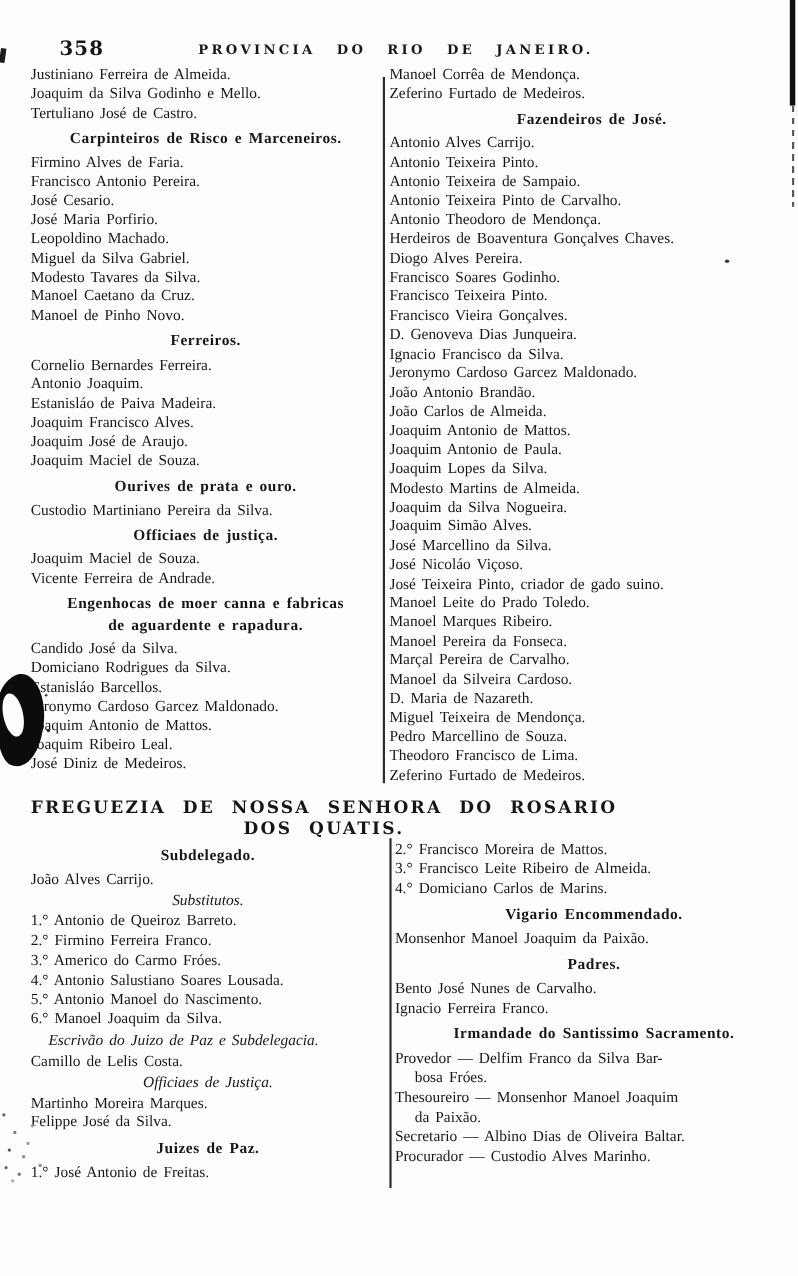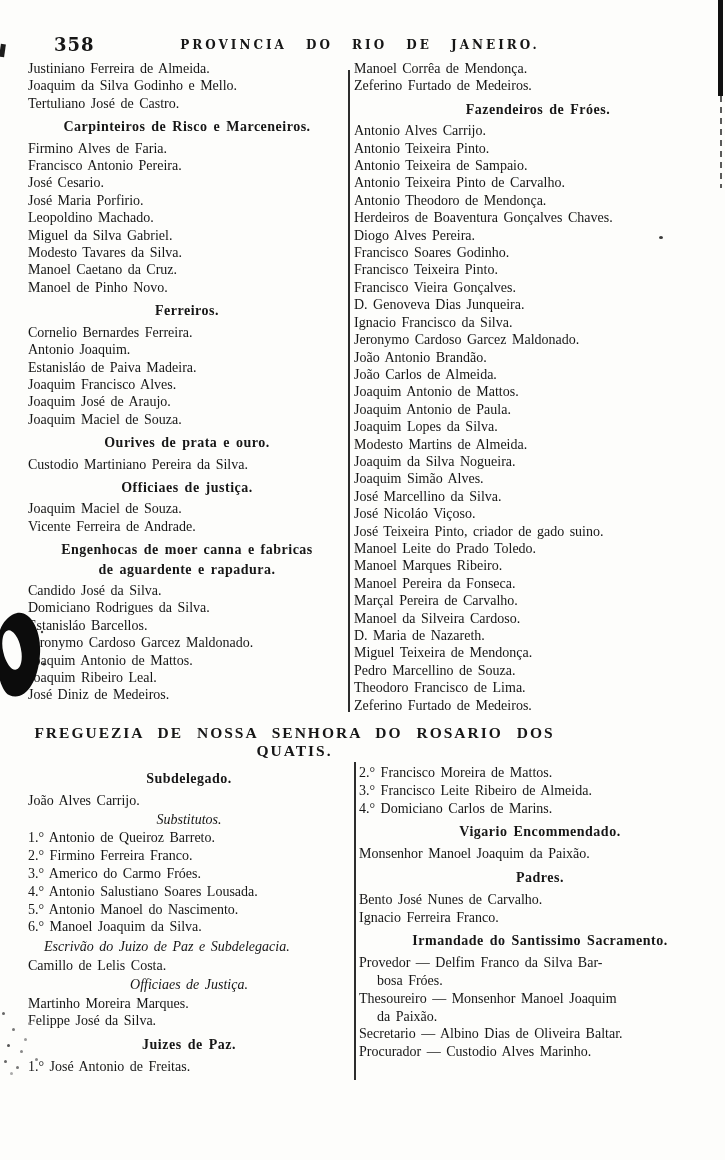--- a/index.html
+++ b/index.html
@@ -25,21 +25,21 @@
   #top-left{left:28px;top:60px;width:318px;}
   #top-right{left:354px;top:60px;width:368px;}
   #bottom-left{left:28px;top:764px;width:322px;}
   #bottom-right{left:359px;top:764px;width:362px;}
   
   .vrule{position:absolute;width:1.5px;background:#2d2d2d;}
   #vrule-top{left:348px;top:70px;height:642px;}
   #vrule-bottom{left:354px;top:762px;height:318px;}
   
   .freguezia-header{position:absolute;left:0;top:724px;width:589px;text-align:center;
-    font-size:15.5px;font-weight:bold;letter-spacing:2px;word-spacing:8px;font-family:Liberation Serif, serif;}
+    font-size:15.5px;font-weight:bold;letter-spacing:2px;word-spacing:8px;}
   
   #ink-blot{position:absolute;left:0;top:602px;}
   #edge-line-solid{position:absolute;left:718px;top:0;width:5px;height:96px;background:#101010;}
   #edge-line-faint{position:absolute;left:720px;top:96px;width:2px;height:92px;
     background:repeating-linear-gradient(#5a5a5a 0 6px, transparent 6px 11px);}
   #corner-dash{position:absolute;left:0;top:44px;width:5px;height:13px;background:#1c1c1c;transform:rotate(8deg);}
   #stray-dot{position:absolute;left:659px;top:236px;width:4px;height:3px;background:#3a3a3a;border-radius:50%;}
   #speckles{position:absolute;left:2px;top:1012px;width:3px;height:3px;background:#666;border-radius:50%;
     box-shadow:10px 16px 0 #777, 5px 32px 0 #555, 18px 38px 0 #888, 2px 48px 0 #666,
                14px 54px 0 #777, 26px 10px 0 #999, 33px 46px 0 #888, 8px 60px 0 #aaa, 22px 26px 0 #9a9a9a;}
@@ -83,21 +83,21 @@
     <div class="ln name">Estanisláo Barcellos.</div>
     <div class="ln name">Jeronymo Cardoso Garcez Maldonado.</div>
     <div class="ln name">Joaquim Antonio de Mattos.</div>
     <div class="ln name">Joaquim Ribeiro Leal.</div>
     <div class="ln name">José Diniz de Medeiros.</div>
   </div>
 <div id="vrule-top" class="vrule"></div>
 <div id="top-right" class="col col-top">
     <div class="ln name">Manoel Corrêa de Mendonça.</div>
     <div class="ln name">Zeferino Furtado de Medeiros.</div>
-    <div class="ln heading">Fazendeiros de Fróes.</div>
+    <div class="ln heading">Fazendeiros de José.</div>
     <div class="ln name">Antonio Alves Carrijo.</div>
     <div class="ln name">Antonio Teixeira Pinto.</div>
     <div class="ln name">Antonio Teixeira de Sampaio.</div>
     <div class="ln name">Antonio Teixeira Pinto de Carvalho.</div>
     <div class="ln name">Antonio Theodoro de Mendonça.</div>
     <div class="ln name">Herdeiros de Boaventura Gonçalves Chaves.</div>
     <div class="ln name">Diogo Alves Pereira.</div>
     <div class="ln name">Francisco Soares Godinho.</div>
     <div class="ln name">Francisco Teixeira Pinto.</div>
     <div class="ln name">Francisco Vieira Gonçalves.</div>

